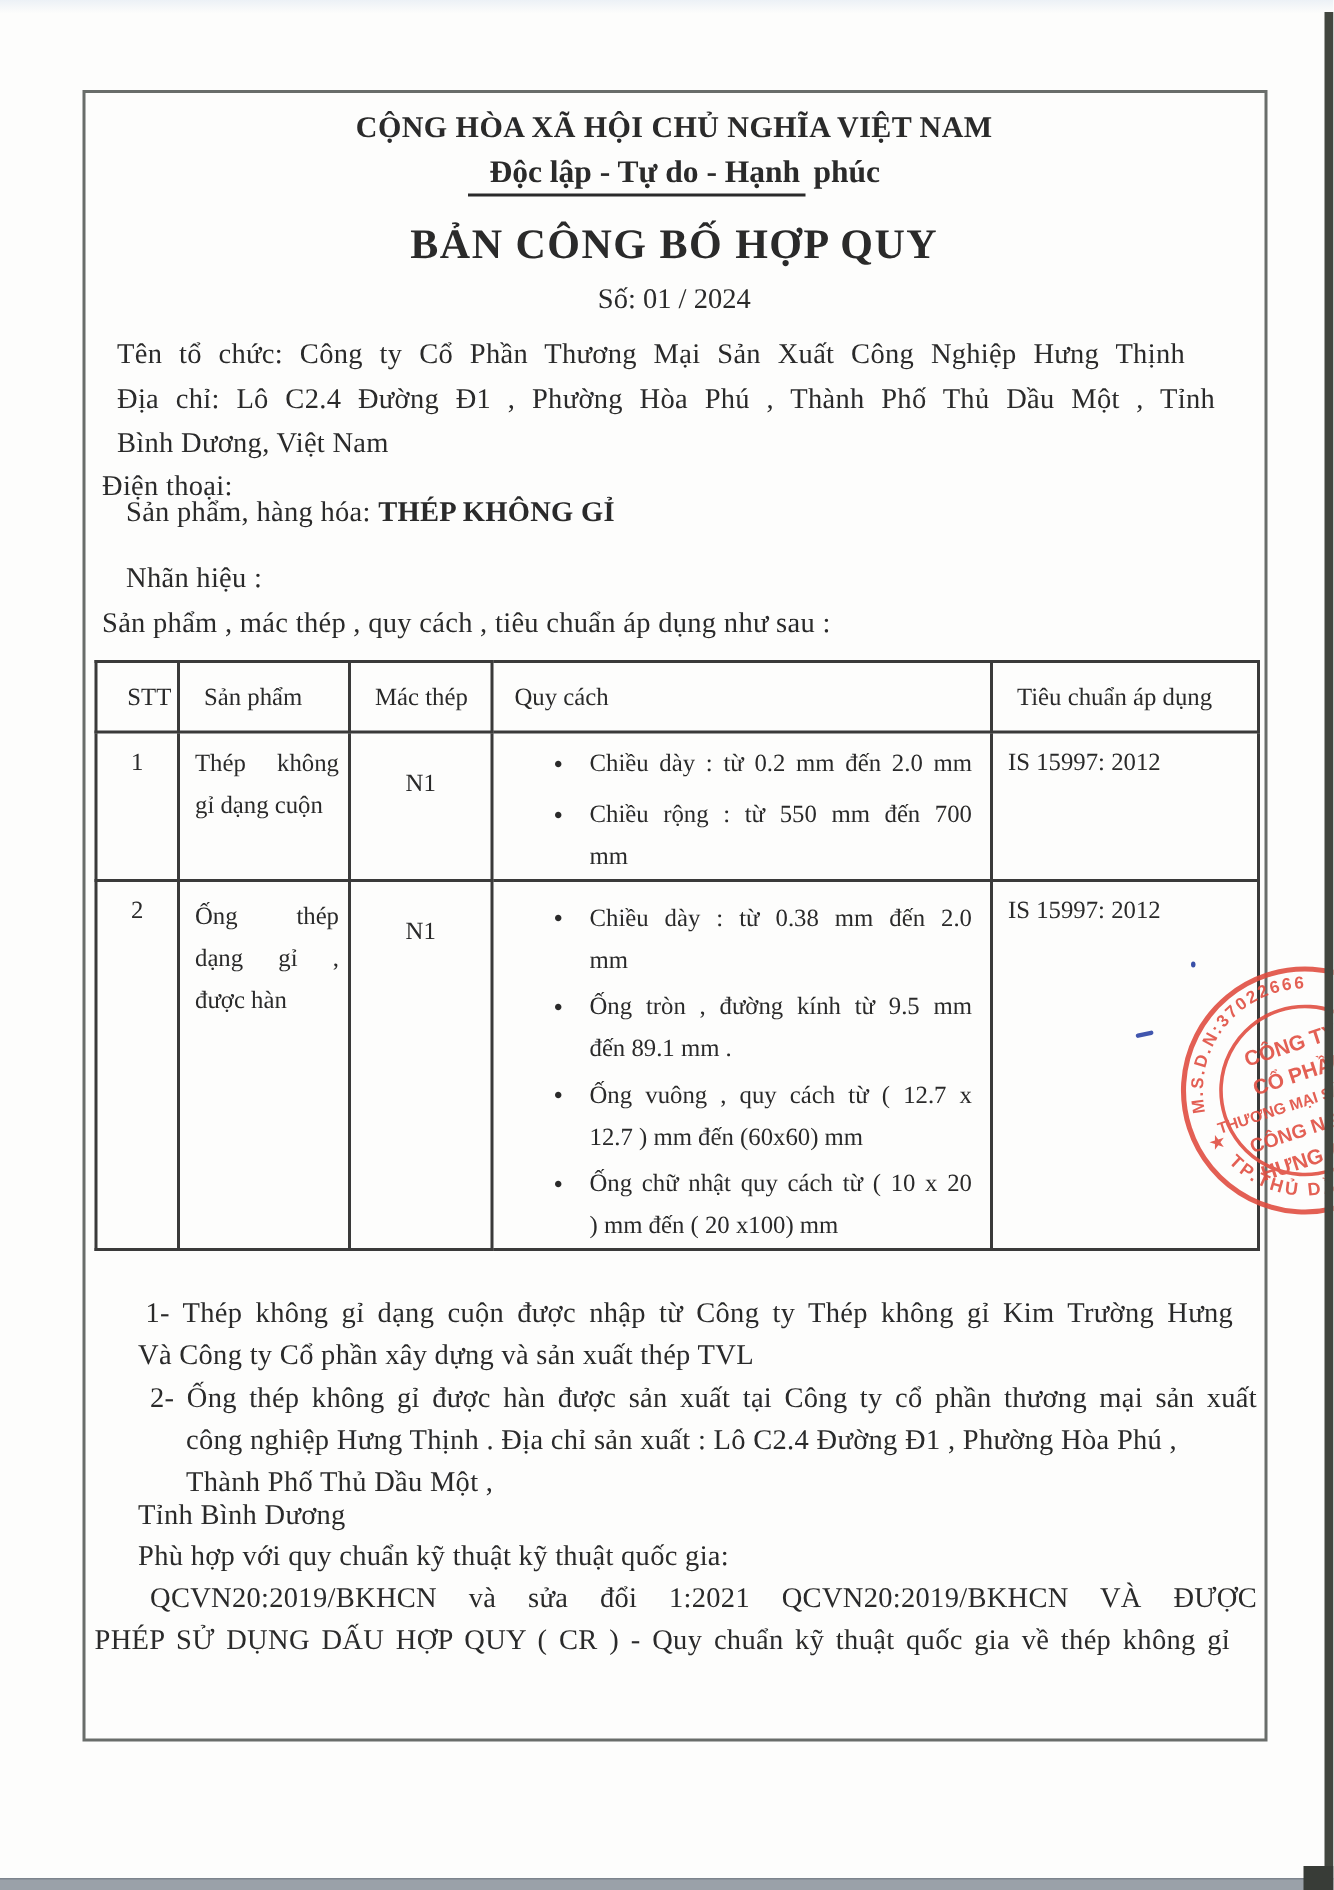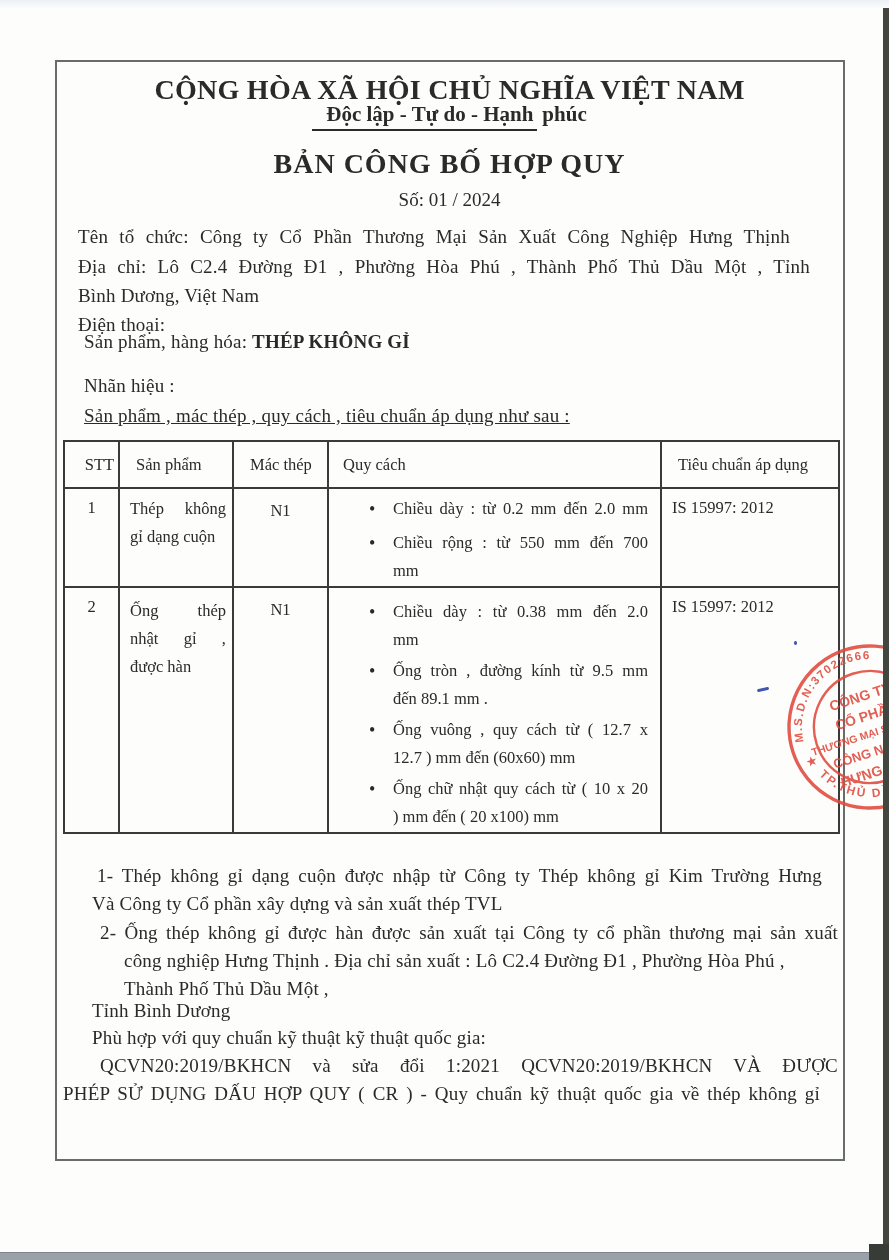--- a/index.html
+++ b/index.html
@@ -10,40 +10,40 @@
     font-family:"Liberation Serif", serif;
     color:#2a2a2a;
   }
   .abs { position:absolute; }
   .top-tint { left:0; top:0; width:889px; height:9px;
     background:linear-gradient(#ecf1f6, rgba(255,255,255,0)); }
   .page-box { left:55px; top:60px; width:790px; height:1101px;
     border:2px solid #696d6a; background:transparent; }
 
   .center-block { left:55px; width:789px; text-align:center; }
-  .h-national { top:74px; font-weight:bold; font-size:28px; letter-spacing:.3px; }
+  .h-national { top:74px; font-weight:bold; font-size:20px; letter-spacing:.3px; }
   .h-motto { top:102px; font-weight:bold; font-size:21px; }
   .motto-u { border-bottom:2.5px solid #2a2a2a; padding:0 4px 3px 14px; }
   .motto-tail { margin-left:5px; }
   .h-title { top:148px; font-weight:bold; font-size:28px; letter-spacing:1px; }
   .h-number { top:189px; font-size:19px; }
 
   .line { white-space:nowrap; line-height:28px; font-size:19px; letter-spacing:.2px; }
   .jl { white-space:normal; text-align:justify; text-align-last:justify; }
   .b { font-weight:bold; }
 
   .spec-table { position:absolute; left:63px; top:440px; width:775px;
     border-collapse:collapse; table-layout:fixed; z-index:5; }
   .spec-table td { border:2px solid #3a3a3a; vertical-align:top;
     font-size:16.5px; }
   .th { font-size:18px; vertical-align:middle !important; padding-left:16px;
     white-space:nowrap; }
   .th.c { text-align:center; padding-left:16px; }
   .stt-cell { text-align:center; padding-top:9px; font-size:17px; }
-  .grade-cell { text-align:center; padding-top:12px; font-size:17px; }
+  .grade-cell { text-align:center; padding-top:23px; font-size:17px; }
   .prod-cell { padding:6px 6px 0 10px; }
   .prod-cell.r2 { padding-top:9px; }
   .cl { line-height:28px; white-space:nowrap; }
   .cl.jl { white-space:normal; }
   .spec-cell { padding:6px 12px 0 0; }
   .spec-cell.r2 { padding-top:8px; }
   .spec { display:flex; margin-top:5px; }
   .spec-cell.r2 .spec { margin-top:2px; }
   .spec:first-child { margin-top:0; }
   .dot { width:24px; margin-left:40px; font-size:18px; line-height:28.5px; }
@@ -69,24 +69,24 @@
 <div class="abs page-box"></div>
 
 <div class="abs center-block h-national">CỘNG HÒA XÃ HỘI CHỦ NGHĨA VIỆT NAM</div>
 <div class="abs center-block h-motto"><span class="motto-u">Độc lập - Tự do - Hạnh</span><span class="motto-tail">phúc</span></div>
 <div class="abs center-block h-title">BẢN CÔNG BỐ HỢP QUY</div>
 <div class="abs center-block h-number">Số: 01 / 2024</div>
 
 <div class="abs line jl" style="left:78px; top:223px; width:712px;">Tên tổ chức: Công ty Cổ Phần Thương Mại Sản Xuất Công Nghiệp Hưng Thịnh</div>
 <div class="abs line jl" style="left:78px; top:253px; width:732px;">Địa chỉ: Lô C2.4 Đường Đ1 , Phường Hòa Phú , Thành Phố Thủ Dầu Một , Tỉnh</div>
 <div class="abs line" style="left:78px; top:282px;">Bình Dương, Việt Nam</div>
-<div class="abs line" style="left:78px; top:311px;">Điện thoại:</div>
+<div class="abs line" style="left:68px; top:311px;">Điện thoại:</div>
 <div class="abs line" style="left:84px; top:328px;"><span>Sản phẩm, hàng hóa: </span><span class="b">THÉP KHÔNG GỈ</span></div>
 <div class="abs line" style="left:84px; top:372px;">Nhãn hiệu :</div>
-<div class="abs line" style="left:84px; top:402px;text-decoration:underline;">Sản phẩm , mác thép , quy cách , tiêu chuẩn áp dụng như sau :</div>
+<div class="abs line" style="left:68px; top:402px;">Sản phẩm , mác thép , quy cách , tiêu chuẩn áp dụng như sau :</div>
 
 <table class="spec-table">
   <colgroup>
     <col style="width:55px">
       <col style="width:114px">
       <col style="width:95px">
       <col style="width:333px">
       <col style="width:178px">
   </colgroup>
   <tbody>
@@ -118,21 +118,21 @@
           <div class="cl">mm</div>
         </div>
       </div>
     </td>
     <td class="std-cell">IS 15997: 2012</td>
   </tr>
   <tr style="height:237px">
     <td class="stt-cell">2</td>
     <td class="prod-cell r2">
       <div class="cl jl">Ống thép</div>
-      <div class="cl jl">nhật gỉ ,</div>
+      <div class="cl jl">dạng gỉ ,</div>
       <div class="cl">được hàn</div>
     </td>
     <td class="grade-cell">N1</td>
     <td class="spec-cell r2">
       <div class="spec">
         <span class="dot">•</span>
         <div class="sl">
           <div class="cl jl">Chiều dày : từ 0.38 mm đến 2.0</div>
           <div class="cl">mm</div>
         </div>

